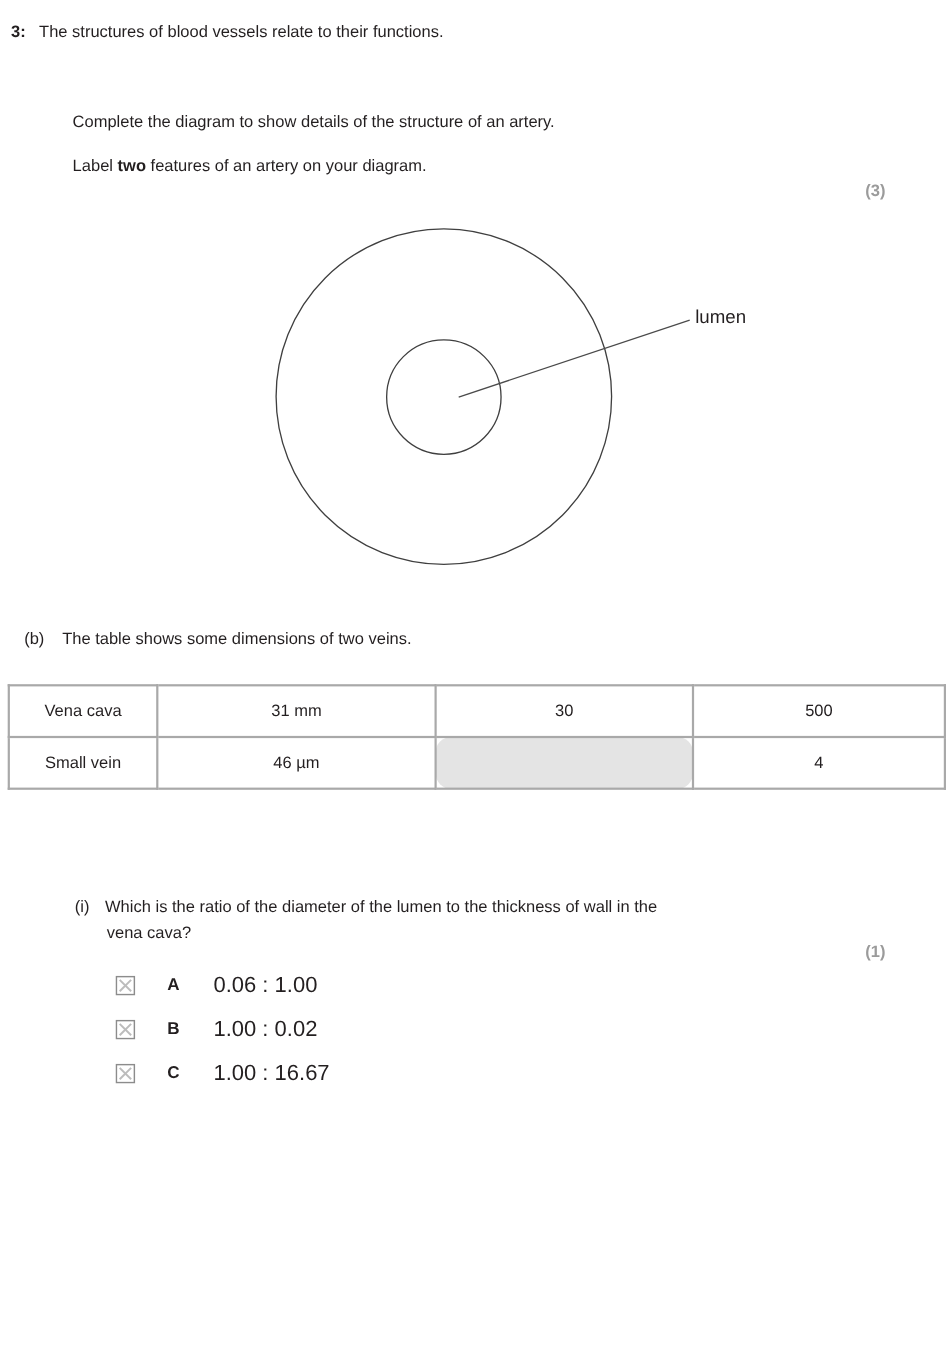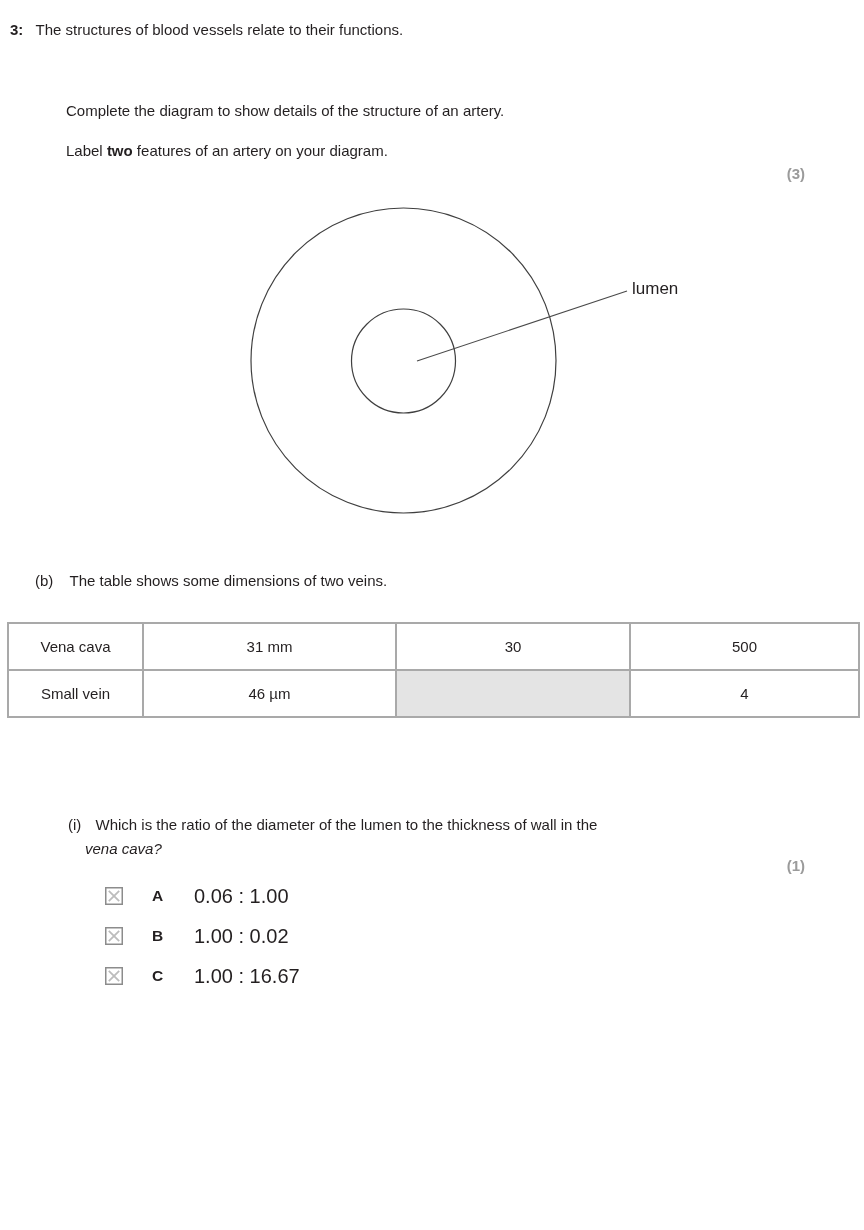--- a/index.html
+++ b/index.html
@@ -38,21 +38,21 @@
     padding: 0;
     font-size: 15px;
     background: #ffffff;
   }
   .dims-table tr.hdr td {
     background: #cbcbcb;
     font-weight: bold;
     height: 52px;
     line-height: 21px;
   }
-  .dims-table tr.datarow td { height: 45px; }
+  .dims-table tr.datarow td { height: 45px; border-radius: 14px; }
   .dims-table td.shaded { background: #e4e4e4; }
 
   
   .option-row {
     position: absolute;
     left: 105px;
     display: flex;
     align-items: center;
     height: 20px;
   }
@@ -87,21 +87,21 @@
 
   <div class="abs marks" style="right:78px; top:165px;">(3)</div>
 
   <svg class="abs" style="left:240px; top:190px;" width="470" height="340" viewBox="0 0 470 340">
     <circle cx="163.5" cy="170.5" r="152.5" fill="none" stroke="#3f3f3f" stroke-width="1.2"></circle>
     <circle cx="163.5" cy="171" r="52" fill="none" stroke="#3f3f3f" stroke-width="1.2"></circle>
     <line x1="177" y1="171" x2="387" y2="101" stroke="#4a4a4a" stroke-width="1.1"></line>
   </svg>
   <div class="abs lumen-label" style="left:632px; top:279px;">lumen</div>
 
-  <div class="abs qline" style="left:35px; top:572px;">
+  <div class="abs qline" style="left:22px; top:572px;">
     <span>(b)</span>
     <span style="margin-left:12px;">The table shows some dimensions of two veins.</span>
   </div>
 
   <table class="dims-table abs" style="left:7px; top:622px;">
     <colgroup>
       <col style="width:135px">
         <col style="width:253px">
         <col style="width:234px">
         <col style="width:229px">
@@ -119,21 +119,21 @@
         <td class="shaded"></td>
         <td>4</td>
       </tr>
     </tbody>
   </table>
 
   <div class="abs" style="left:68px; top:813px; line-height:24px;">
     <span>(i)</span>
     <span style="margin-left:10px;">Which is the ratio of the diameter of the lumen to the thickness of wall in the</span>
     <br>
-    <span style="margin-left:17px;font-style:italic;">vena cava?</span>
+    <span style="margin-left:29px;">vena cava?</span>
   </div>
 
   <div class="abs marks" style="right:78px; top:857px;">(1)</div>
 
   <div class="options-group">
 
     <div class="option-row" style="top:886px;">
       <svg class="opt-box" viewBox="0 0 18 18">
         <rect x="0.75" y="0.75" width="16.5" height="16.5" fill="#ffffff" stroke="#8c8c8c" stroke-width="1.5"></rect>
         <line x1="3.8" y1="3.8" x2="14.2" y2="14.2" stroke="#bcbcbc" stroke-width="1.8"></line>

